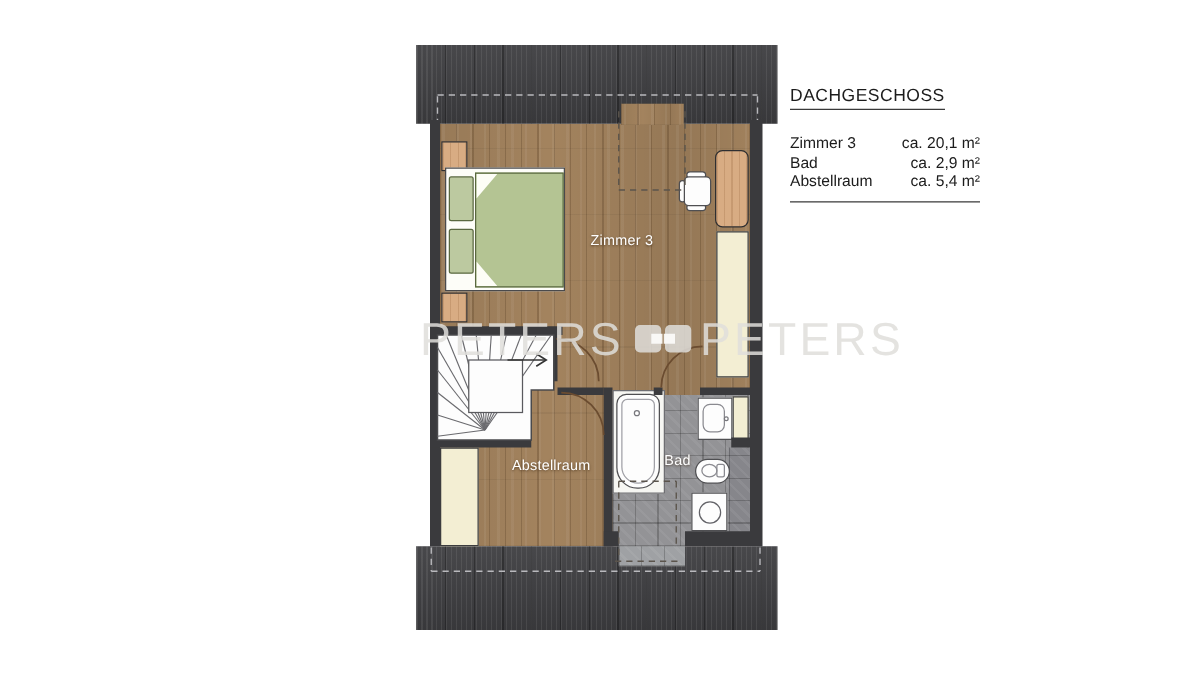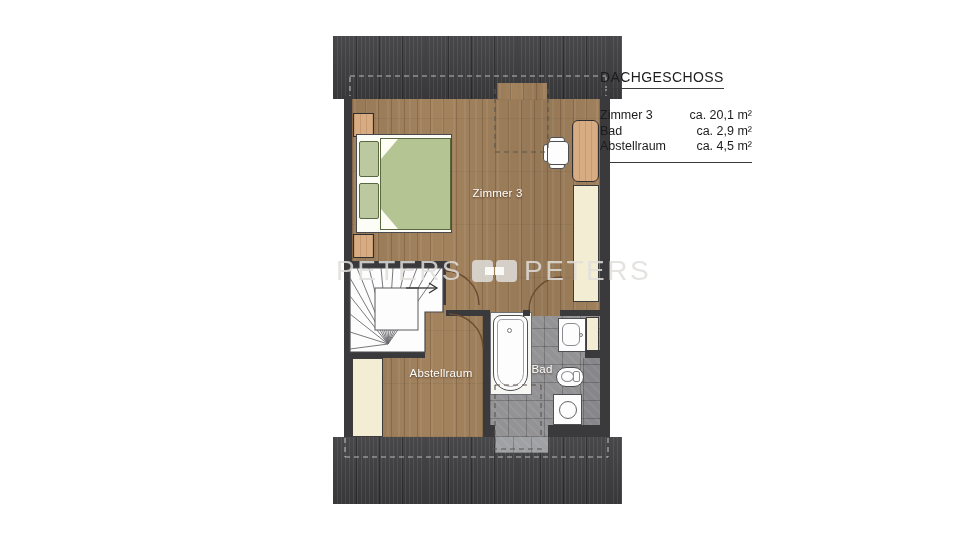--- a/index.html
+++ b/index.html
@@ -41,30 +41,30 @@
   
   .room-label {
     color:var(--label,#fff); font-size:11.5px; letter-spacing:0.2px;
     text-align:center; text-shadow:0 1px 2px rgba(50,30,10,0.65); white-space:nowrap;
   }
 
   
   .watermark {
     left:336px; top:254px; height:34px; display:flex; align-items:center;
     color:var(--watermark,rgba(223,222,219,0.85));
-    font-size:28px; letter-spacing:2.5px; line-height:1; font-weight:normal;
+    font-size:37px; letter-spacing:2.5px; line-height:1; font-weight:normal;
     pointer-events:none;
   }
   .wm-logo { display:flex; gap:3px; margin:0 7px 0 9px; }
   .wm-block { width:21px; height:22px; border-radius:4px; background:var(--watermark,rgba(223,222,219,0.85)); position:relative; }
   .wm-block.l::after { content:""; position:absolute; right:-1px; top:7px; width:9px; height:8px; background:rgba(252,252,250,0.92); }
   .wm-block.r::after { content:""; position:absolute; left:-1px; top:7px; width:9px; height:8px; background:rgba(252,252,250,0.92); }
 
   
-  .legend { left:600px; top:68px; width:152px; color:#1c1c1c; }
+  .legend { left:632px; top:68px; width:152px; color:#1c1c1c; }
   .legend-title { display:inline-block; font-size:14px; letter-spacing:0.4px; padding-bottom:3px; border-bottom:1.2px solid #3a3a3a; }
   .legend-rows { margin-top:19px; }
   .legend-row { display:flex; justify-content:space-between; font-size:12.5px; line-height:15.5px; }
   .legend-rule { border-top:1.2px solid #3a3a3a; margin:7px 0 6px 0; }
 
   
   .tub { border-radius:8px 8px 17px 17px; }
   .tub-inner { position:absolute; left:3px; top:3px; right:3px; bottom:3px; border:1px solid #a0a0a6; border-radius:5px 5px 14px 14px; }
   .dot { border-radius:50%; border:1px solid #77777c; background:#fff; }
   .basin { position:absolute; left:3px; top:4px; width:18px; height:23px; border:1px solid #8a8a90; border-radius:6px; }
@@ -218,19 +218,19 @@
       <div class="legend-row">
         <span>Zimmer 3</span>
         <span>ca. 20,1 m²</span>
       </div>
       <div class="legend-row">
         <span>Bad</span>
         <span>ca. 2,9 m²</span>
       </div>
       <div class="legend-row">
         <span>Abstellraum</span>
-        <span>ca. 4,5 m²</span>
+        <span>ca. 5,4 m²</span>
       </div>
     </div>
     <div class="legend-rule"></div>
   </div>
 
 </div>
 
 </body></html>

